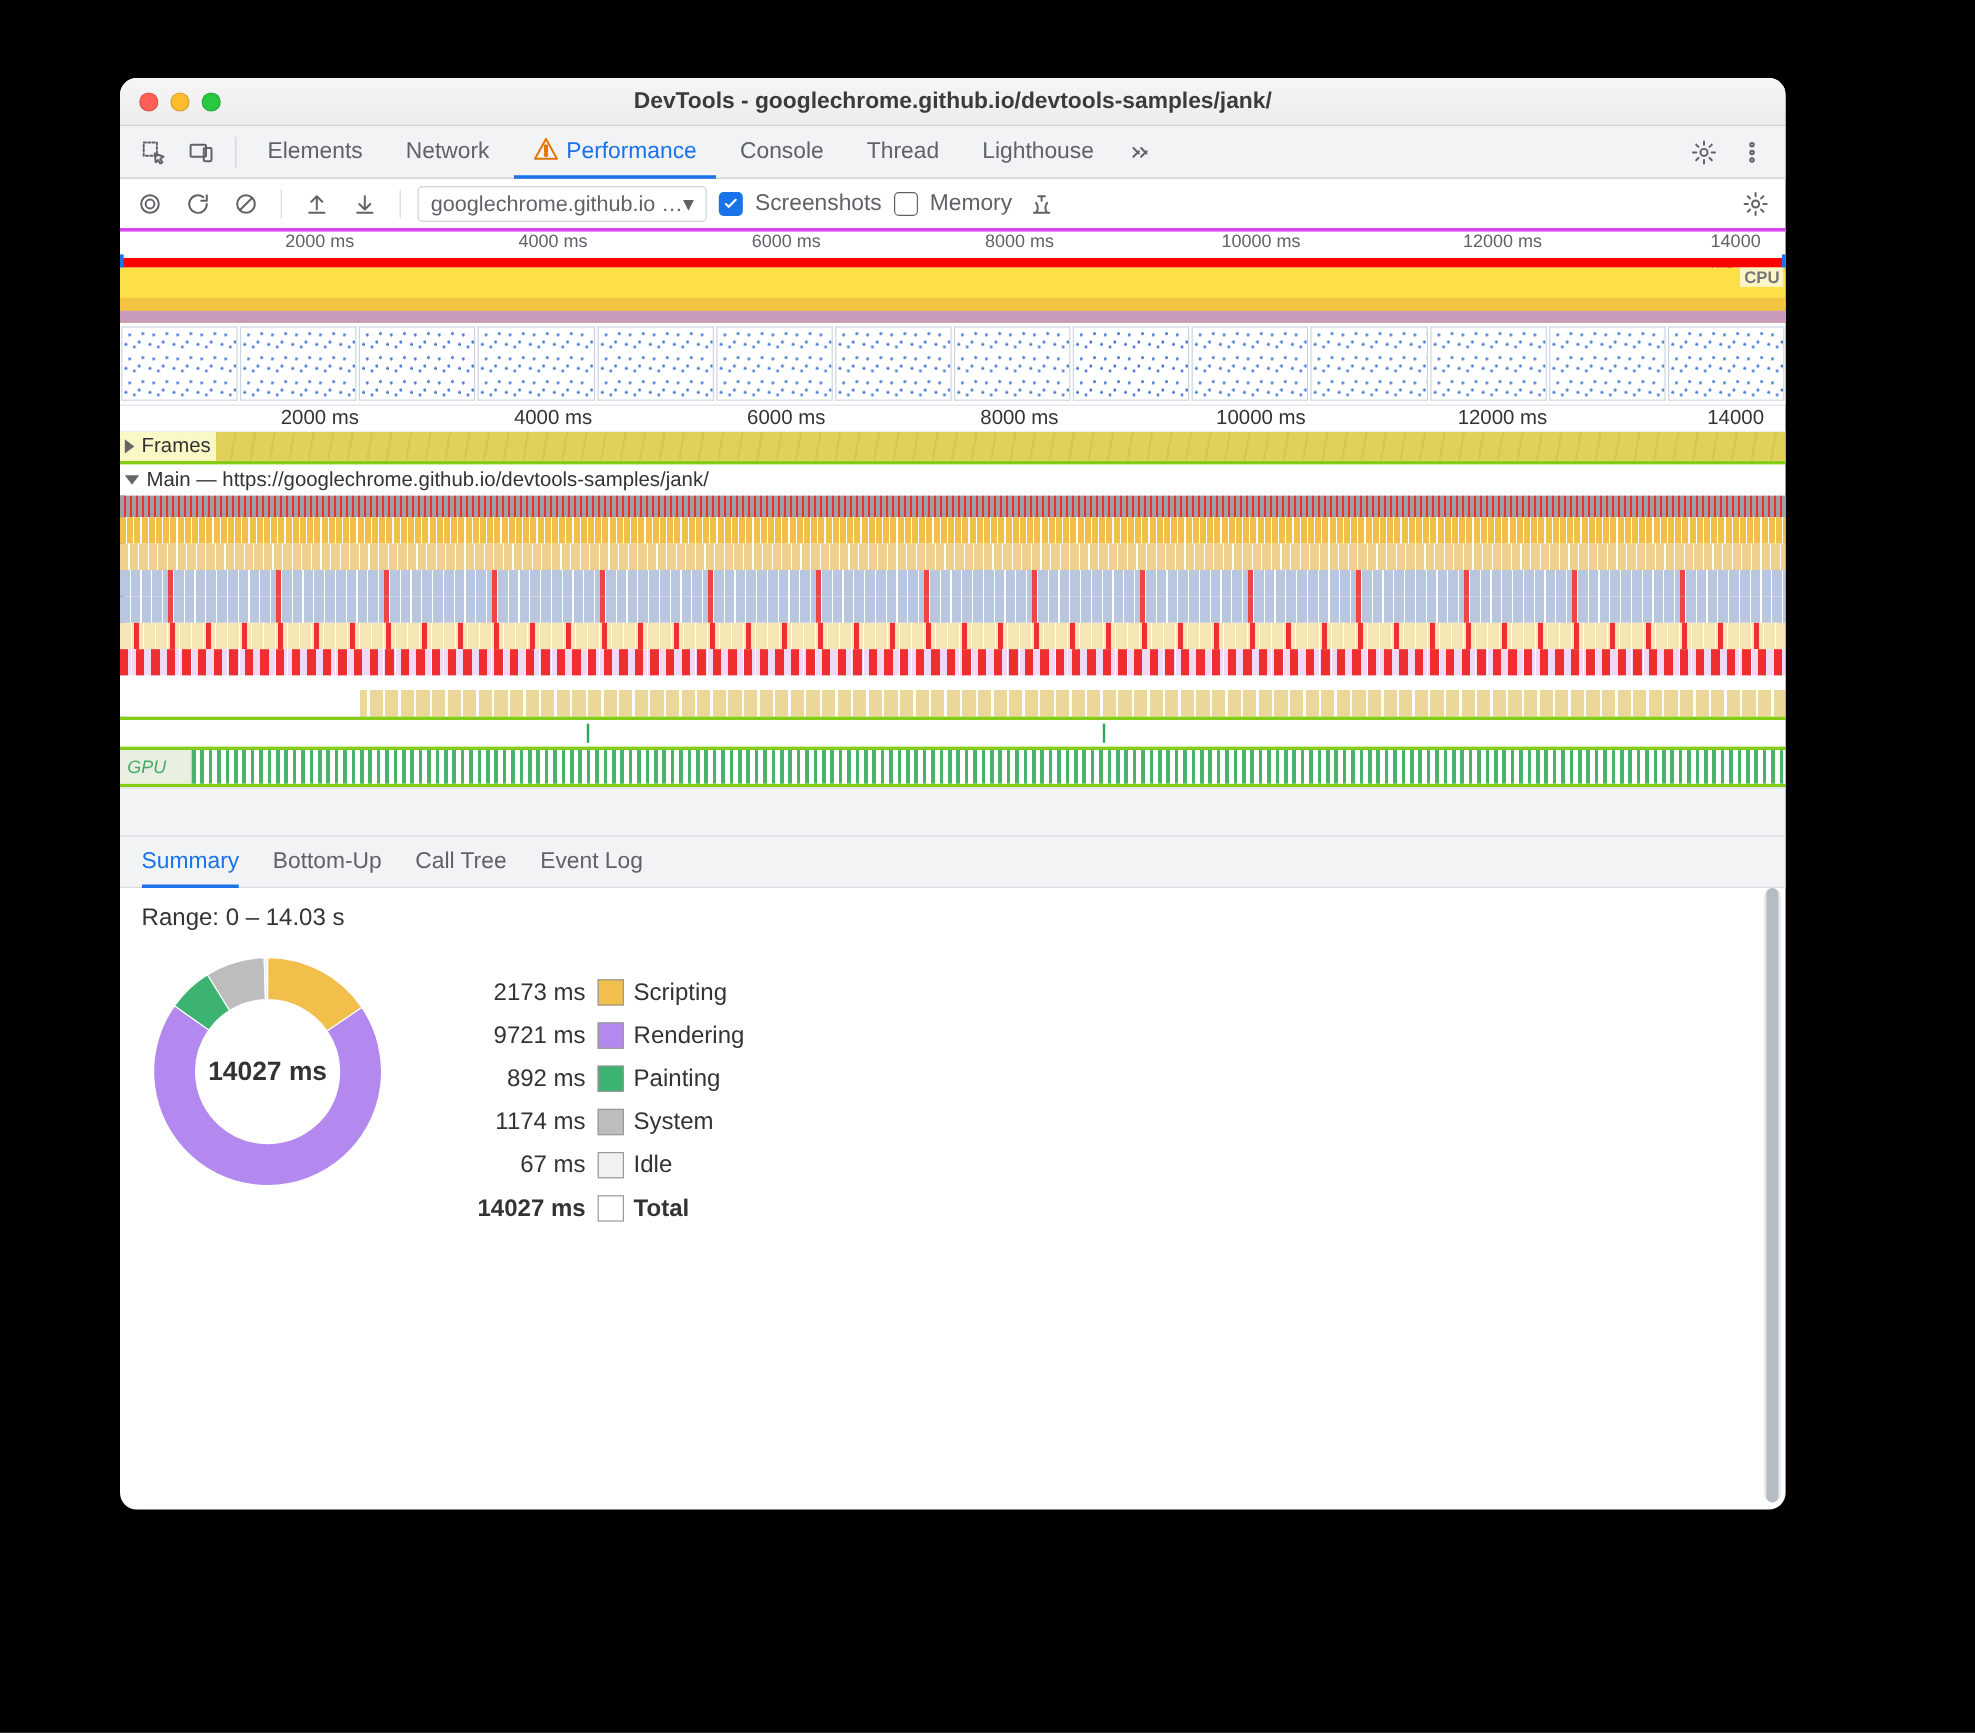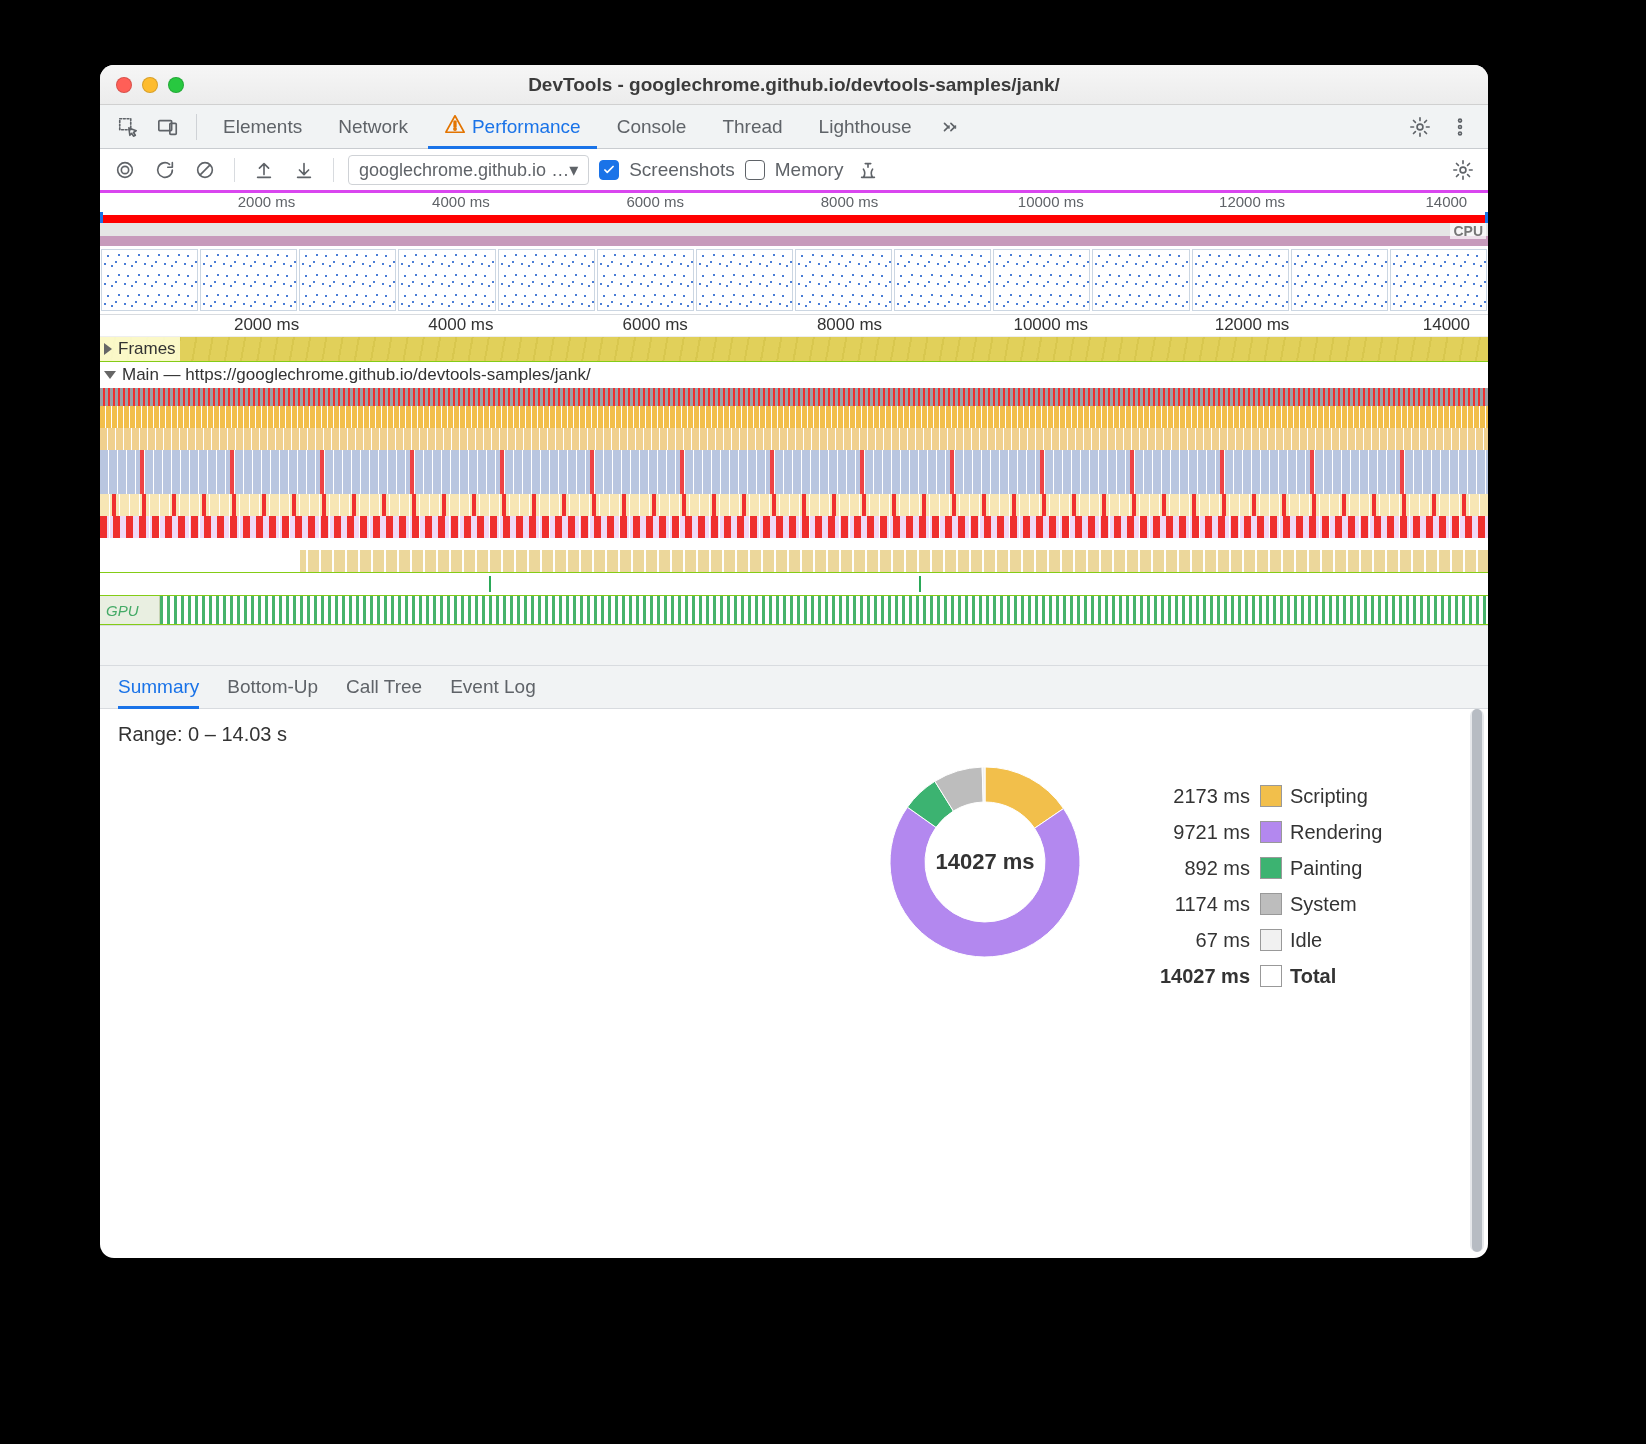--- a/index.html
+++ b/index.html
@@ -27,38 +27,38 @@
   .checkbox.checked { background: #1a73e8; border-color: #1a73e8; color: #fff; }
   .cb-label { font-size: 19px; color: #5f6368; }
   .gear-blue { color: #1a73e8; }
 
   .overview { border-bottom: 1px solid #d8dbdf; }
   .ov-ruler { height: 20px; display: flex; font-size: 15px; color: #5f6368; position: relative; }
   .ov-ruler span { position: absolute; transform: translateX(-50%); }
   .ov-activity { height: 8px; background: #ff0000; margin-top: 2px; position: relative; }
   .ov-activity::before, .ov-activity::after { content:""; position:absolute; top:-3px; bottom:-3px; width:3px; background:#1a73e8; }
   .ov-activity::before { left:0; } .ov-activity::after { right:0; }
-  .ov-cpu { height: 23px; background: #e5e5e5; position: relative; }
+  .ov-cpu { height: 46px; background: #fde047; position: relative; }
   .ov-cpu .wave { position:absolute; inset:0; background: linear-gradient(0deg, #f4c542 0%, #f4c542 45%, transparent 45%); }
   .ov-cpu .wave2 { position:absolute; left:0; right:0; bottom:0; height:10px; background:#b388ef; opacity:.7;}
   .ov-cpu .lbl, .ov-net .lbl { position:absolute; right:2px; top:0; font-size:14px; font-weight:700; color:#777; background:rgba(255,255,255,.7); padding:0 3px;}
   .ov-net { height: 16px; background: #f6f7f8; position: relative; border-top:1px solid #e3e5e8;}
   .ov-film { height: 68px; background: #fff; display: flex; }
   .ov-film .frame { flex:1; border:1px solid #cbd6e2; margin:3px 1px; background:
      radial-gradient(circle at 30% 30%, #4a7dd6 1px, transparent 1.5px),
      radial-gradient(circle at 70% 60%, #4a7dd6 1px, transparent 1.5px),
      radial-gradient(circle at 50% 80%, #4a7dd6 1px, transparent 1.5px),
      radial-gradient(circle at 15% 70%, #4a7dd6 1px, transparent 1.5px),
      radial-gradient(circle at 85% 25%, #4a7dd6 1px, transparent 1.5px),
      #fff; background-size: 20px 20px; }
 
   .flame-ruler { height:22px; display:flex; font-size:17px; color:#333; position:relative; border-bottom:1px solid #eee;}
   .flame-ruler span { position:absolute; transform: translateX(-50%); }
 
-  .track { border-bottom: 1px solid #84cc16; }
+  .track { border-bottom: 3px solid #84cc16; }
   .track-head { display:flex; align-items:center; gap:6px; height: 26px; padding: 0 4px; font-size: 17px; color:#333; }
   .tri { display:inline-block; width:0; height:0; }
   .tri.right { border-top:6px solid transparent; border-bottom:6px solid transparent; border-left:8px solid #666; }
   .tri.down { border-left:6px solid transparent; border-right:6px solid transparent; border-top:8px solid #666; }
 
   .frames-body { height: 24px; background: repeating-linear-gradient(100deg, #e1d05a 0 14px, #d8c74e 14px 16px);}
   .main-body { padding:0; }
   .row { height: 22px; background: #fff; position:relative; }
   .row.task { background: repeating-linear-gradient(90deg, #9aa0a6 0 3px, #ef2f2f 3px 5px); height:18px;}
   .row.gold { background: repeating-linear-gradient(90deg, #f2bf4b 0 5px, #fff 5px 6px); }
@@ -79,21 +79,21 @@
   .gpu-row { height:28px; display:flex; align-items:stretch;font-style:italic;}
   .gpu-lbl { width:60px; background:#e9efe1; color:#4a6; font-size:15px; display:flex; align-items:center; padding-left:6px; border-right:1px solid #c7d4b4;}
   .gpu-body { flex:1; background: repeating-linear-gradient(90deg, #47b36b 0 3px, #fff 3px 7px); }
 
   .flame-gap { height: 40px; background: #f1f3f4; border-top:1px solid #d8dbdf;}
 
   .bottom-tabs { height: 44px; border-top: 1px solid #d8dbdf; border-bottom: 1px solid #d8dbdf; background:#f1f3f4; display:flex; align-items:center; gap: 28px; padding: 0 18px; font-size: 19px; }
   .btab { color: #5f6368; height:44px; display:flex; align-items:center; }
   .btab.active { color:#1a73e8; box-shadow: inset 0 -3px 0 #1a73e8; }
 
-  .summary-pane { flex:1; display:flex; padding: 14px 18px; gap: 40px; position:relative;justify-content:flex-end; }
+  .summary-pane { flex:1; display:flex; padding: 14px 18px; gap: 40px; position:relative; }
   .range { position:absolute; top:14px; left:18px; font-size: 20px; }
   .donut-wrap { margin-top: 34px; position: relative; width: 210px; height: 210px; }
   .donut-center { position:absolute; inset:0; display:flex; align-items:center; justify-content:center; font-weight:700; font-size:22px; }
 
   .legend { margin-top: 55px; }
   .legend-row { display:grid; grid-template-columns: 130px 30px 180px; align-items:center; height: 36px; font-size:20px; }
   .legend-row .num { text-align:right; padding-right:10px; }
   .sw { width:22px; height:22px; border:1px solid #999; }
   .legend-row.total .num, .legend-row.total .name { font-weight:700; }
   .scrollbar { position:absolute; right:4px; top:0; bottom:6px; width:14px; background:#e6e8eb; border-radius:7px; }

